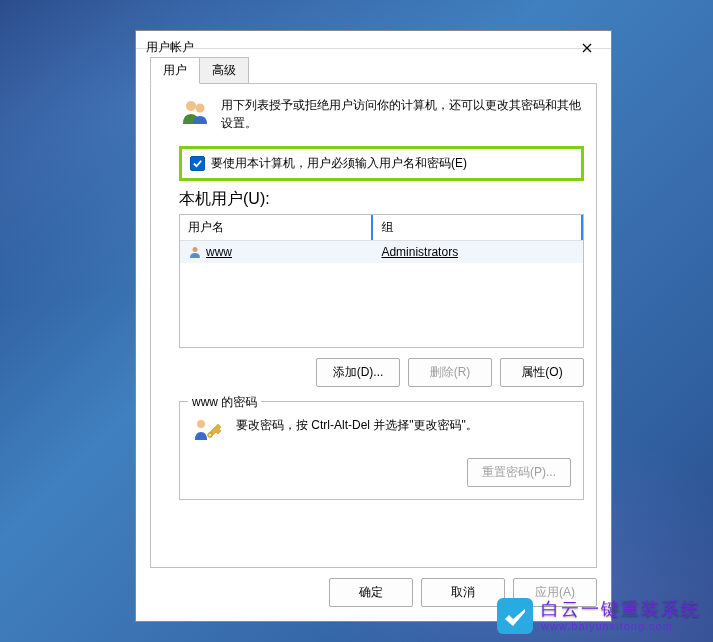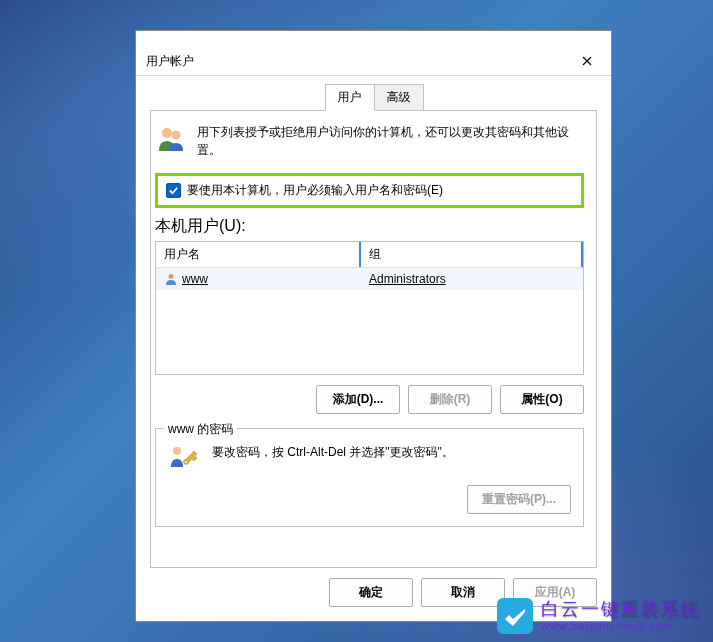--- a/index.html
+++ b/index.html
@@ -22,58 +22,57 @@
 
 .dialog {
   position: absolute;
   left: 135px; top: 30px;
   width: 477px; height: 592px;
   background: #ffffff;
   border: 1px solid #888;
   display: flex; flex-direction: column;
 }
 .titlebar {
-  height: 45px;
+  height: 18px;
   display: flex; align-items: center;
   padding: 16px 2px 0 10px;
   border-bottom: 1px solid #dcdcdc;
 }
 .titlebar .title { flex: 1; font-size: 12px; }
 .close-btn {
   width: 44px; height: 28px;
   display: flex; align-items: center; justify-content: center;
   font-size: 14px; color: #000;
   cursor: pointer;
 }
 
 .content { flex: 1; padding: 8px 14px 10px 14px; display: flex; flex-direction: column; }
 
 .tabs {
   display: flex;
   position: relative;
   z-index: 2;
-  justify-content: center;
 }
 .tab {
   padding: 4px 12px;
   border: 1px solid #c0c0c0;
   background: #f0f0f0;
   font-size: 12px;
   cursor: pointer;
   margin-right: -1px;
 }
 .tab.active {
   background: #fff;
   border-bottom: 1px solid #fff;
   position: relative;
 }
 .tab-panel {
   border: 1px solid #c0c0c0;
   margin-top: -1px;
-  padding: 12px 12px 12px 4px;
+  padding: 12px 12px 12px 28px;
   flex: 1;
   display: flex; flex-direction: column;
   background: #fff;
 }
 
 .intro-row { display: flex; gap: 10px; margin-bottom: 14px; }
 .intro-icon { width: 32px; height: 32px; flex-shrink: 0; }
 .intro-text { font-size: 12px; line-height: 1.5; }
 
 .highlight-box {
@@ -128,21 +127,20 @@
 .btn-row { display: flex; gap: 8px; justify-content: flex-end; margin-top: 10px; }
 .btn {
   min-width: 84px;
   padding: 5px 14px;
   border: 1px solid #adadad;
   background: #fdfdfd;
   font-size: 12px;
   text-align: center;
   cursor: pointer;
   border-radius: 2px;
-  font-weight: bold;
 }
 .btn.disabled { color: #a0a0a0; cursor: default; text-align: center; }
 
 .fieldset {
   border: 1px solid #c0c0c0;
   margin-top: 14px;
   padding: 14px 12px 12px 12px;
   position: relative;
 }
 .fieldset .legend {

